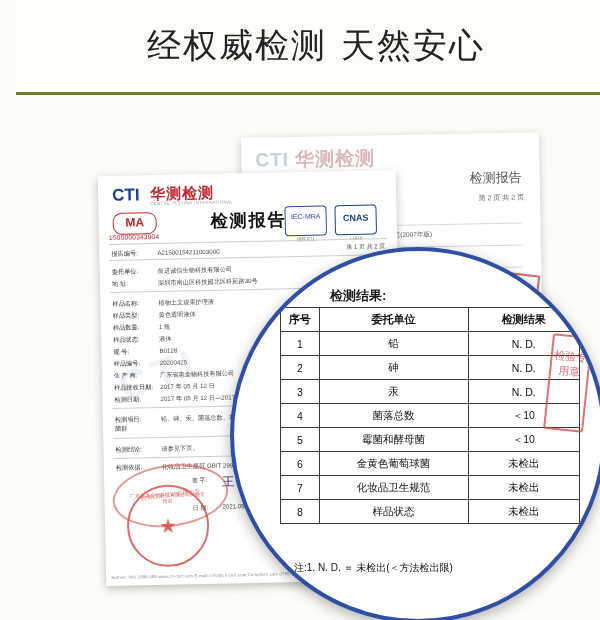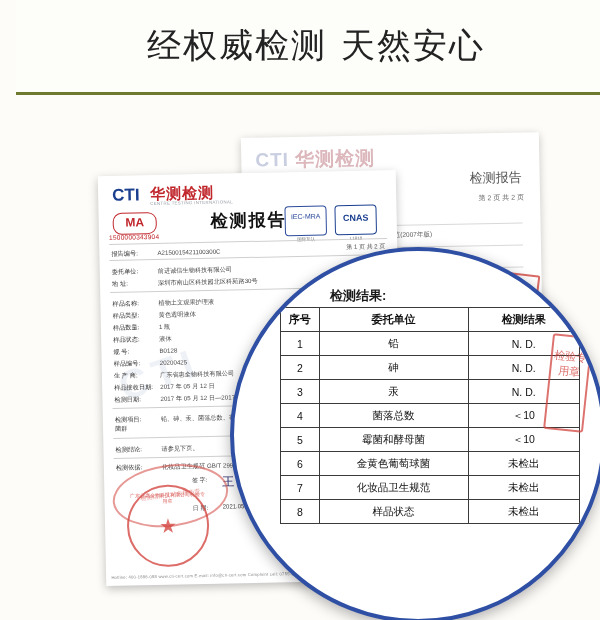--- a/index.html
+++ b/index.html
@@ -344,18 +344,19 @@
                 <td>未检出</td>
               </tr>
             <tr>
                 <td>8</td>
                 <td>样品状态</td>
                 <td>未检出</td>
               </tr>
           </tbody>
         </table>
 
+        <div class="mag-note">注:1. N. D. ＝ 未检出(＜方法检出限)</div>
         <div class="mag-stamp">检验专用章</div>
       </div>
     </div>
 
   </div>
 </div>
 
 </body></html>

